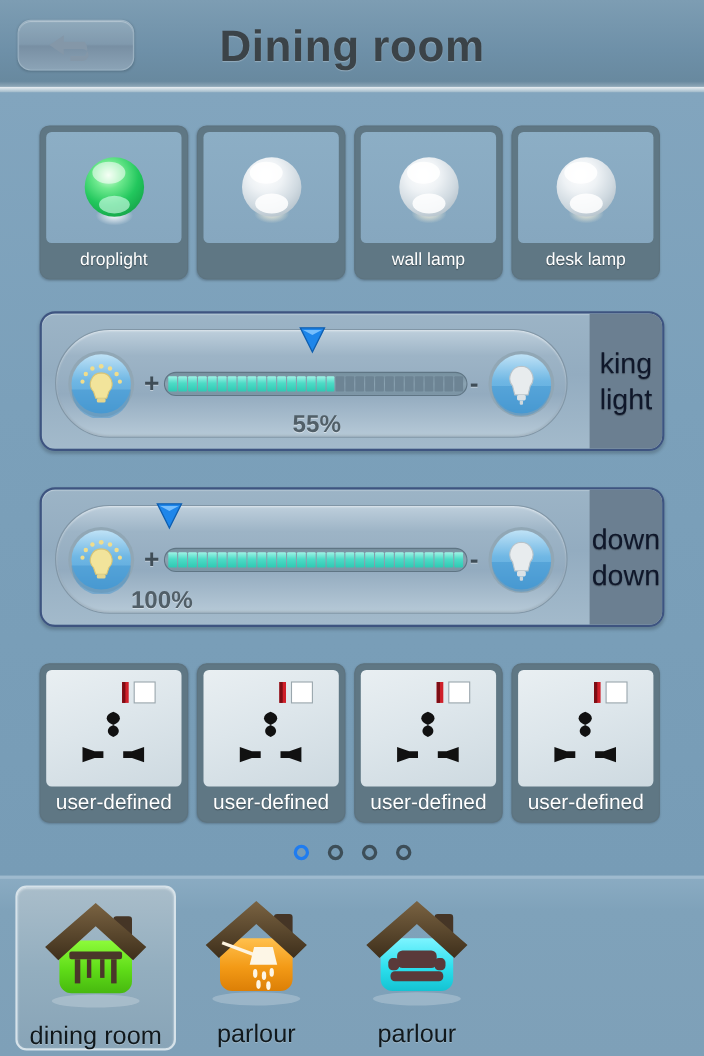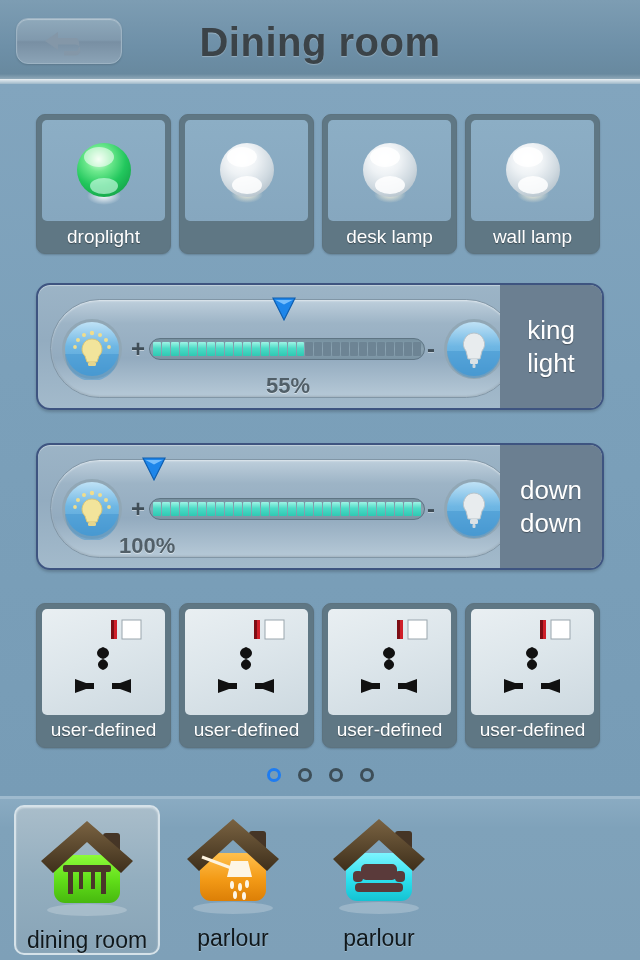--- a/index.html
+++ b/index.html
@@ -88,21 +88,21 @@
     border-radius: 5px;
     background: linear-gradient(180deg, #8caec5 0%, #86a7bf 100%);
   }
   .light-tile .tile-label {
     position: absolute;
     left: 0; bottom: 0;
     width: 100%; height: 33px;
     line-height: 33px;
     text-align: center;
     color: #ffffff;
-    font-size: 19px;
+    font-size: 16px;
     text-shadow: 0 1px 1px rgba(0,0,0,0.4);
   }
   .bulb-orb {
     position: absolute;
     left: 50%; top: 20px;
     transform: translateX(-50%);
     width: 66px; height: 66px;
   }
 
   
@@ -115,27 +115,27 @@
     border: 2px solid #3e5480;
     box-shadow: 0 2px 3px rgba(0,0,0,0.2), inset 0 1px 1px rgba(255,255,255,0.4);
     overflow: hidden;
   }
   .dimmer.one { top: 199px; }
   .dimmer.two { top: 359px; }
 
   .dimmer-side {
     position: absolute;
     right: 0; top: 0;
-    width: 102px; height: 100%;
+    width: 66px; height: 100%;
     background: #6b7f91;
     display: flex;
     flex-direction: column;
     align-items: center;
     justify-content: center;
-    color: #ffffff;
+    color: #0f172a;
     font-size: 26px;
     line-height: 1.25;
     text-shadow: 0 1px 1px rgba(0,0,0,0.35);
     text-align: center;
   }
 
   .dimmer-body {
     position: absolute;
     left: 12px; top: 14px;
     width: 466px; height: 99px;
@@ -370,35 +370,35 @@
       <div class="tile-face">
         <span class="bulb-orb">
           <svg width="66" height="66" viewBox="0 0 66 66">
             <ellipse cx="33" cy="54" rx="16" ry="9" fill="url(#glowOff1)"></ellipse>
             <circle cx="33" cy="30" r="27" fill="url(#orbOff1)"></circle>
             <ellipse cx="28" cy="17" rx="15" ry="10" fill="#ffffff" opacity="0.85"></ellipse>
             <ellipse cx="33" cy="45" rx="15" ry="9" fill="#ffffff" opacity="0.85"></ellipse>
           </svg>
         </span>
       </div>
-      <div class="tile-label">desk lamp</div>
+      <div class="tile-label">wall lamp</div>
     </div>
 
     <div class="light-tile">
       <div class="tile-face">
         <span class="bulb-orb">
           <svg width="66" height="66" viewBox="0 0 66 66">
             <ellipse cx="33" cy="54" rx="16" ry="9" fill="url(#glowOff1)"></ellipse>
             <circle cx="33" cy="30" r="27" fill="url(#orbOff1)"></circle>
             <ellipse cx="28" cy="17" rx="15" ry="10" fill="#ffffff" opacity="0.85"></ellipse>
             <ellipse cx="33" cy="45" rx="15" ry="9" fill="#ffffff" opacity="0.85"></ellipse>
           </svg>
         </span>
       </div>
-      <div class="tile-label">wall lamp</div>
+      <div class="tile-label">desk lamp</div>
     </div>
   </div>
 
   <div class="dimmer one">
     <div class="dimmer-body">
 
       <span class="round-btn left">
         <svg width="62" height="62" viewBox="0 0 62 62">
           <defs>
             <linearGradient id="btnG" x1="0" y1="0" x2="0" y2="1">

